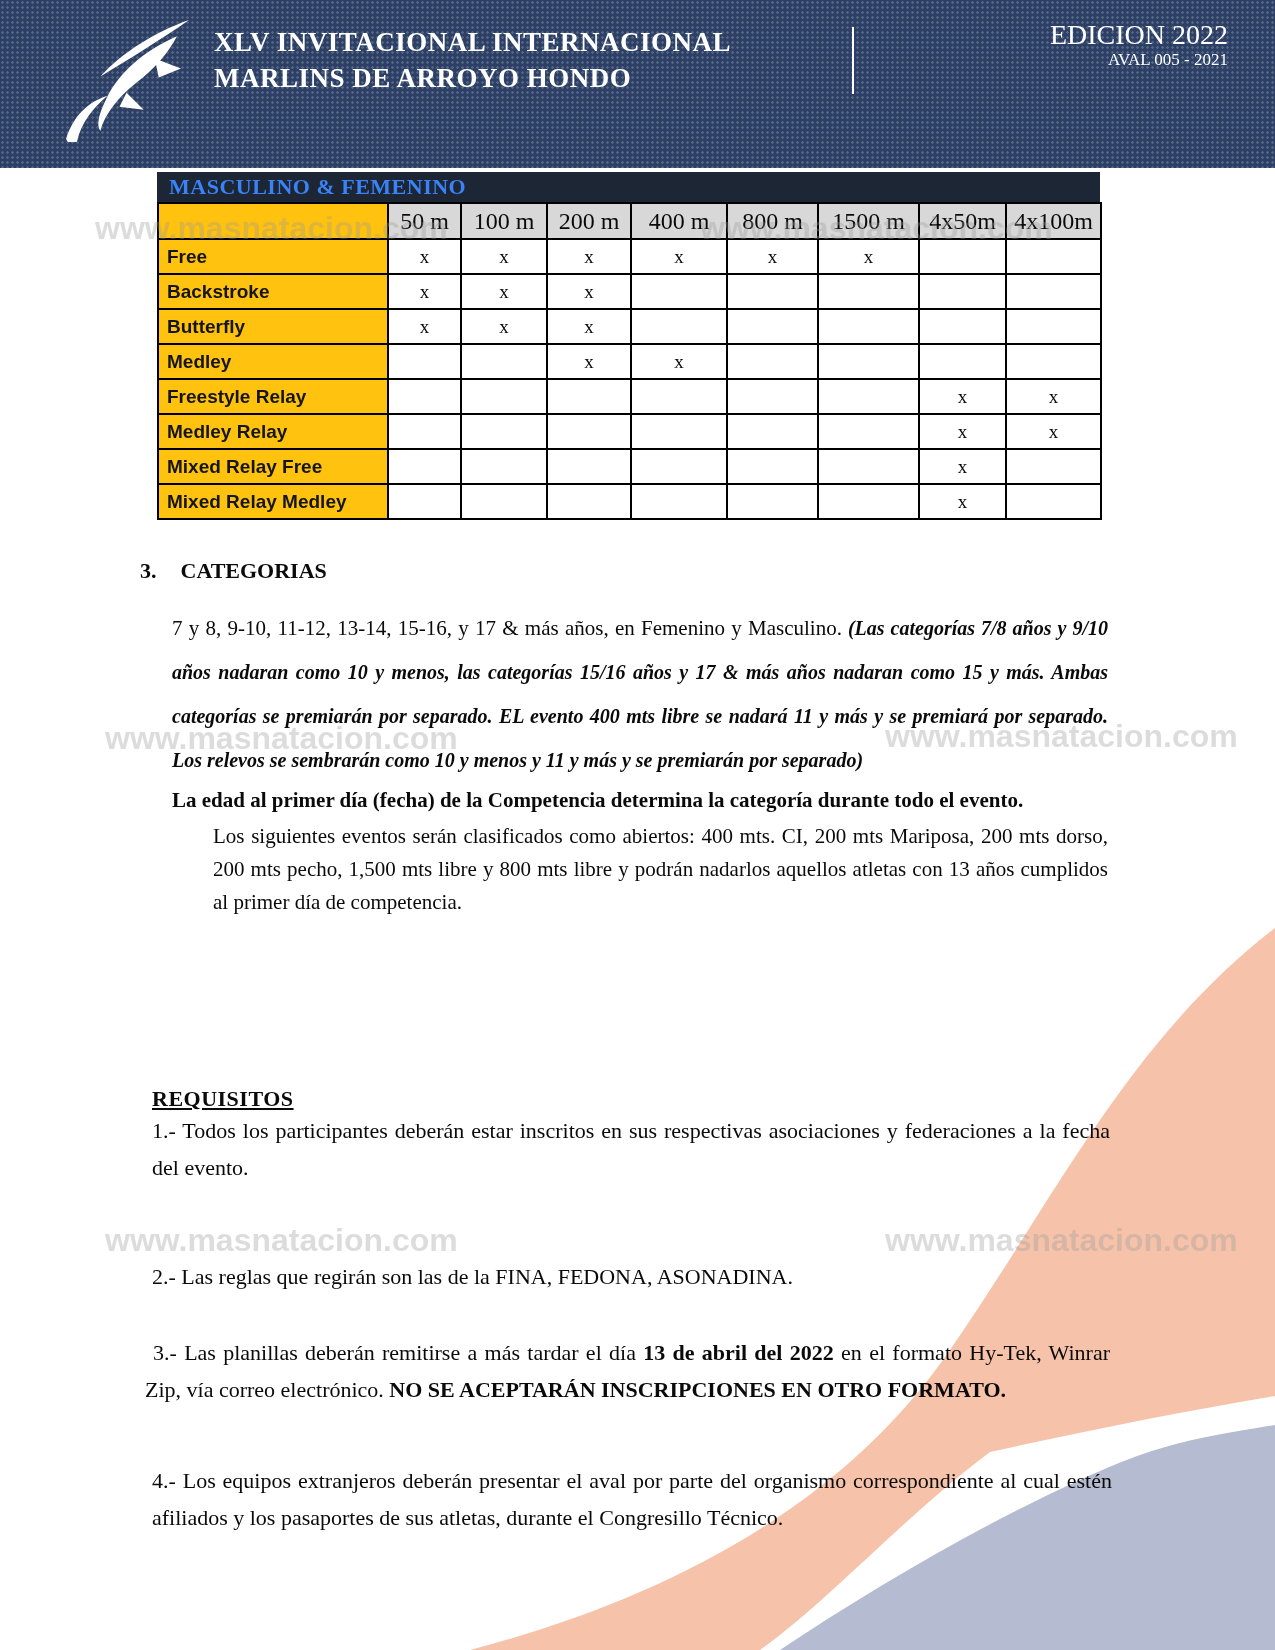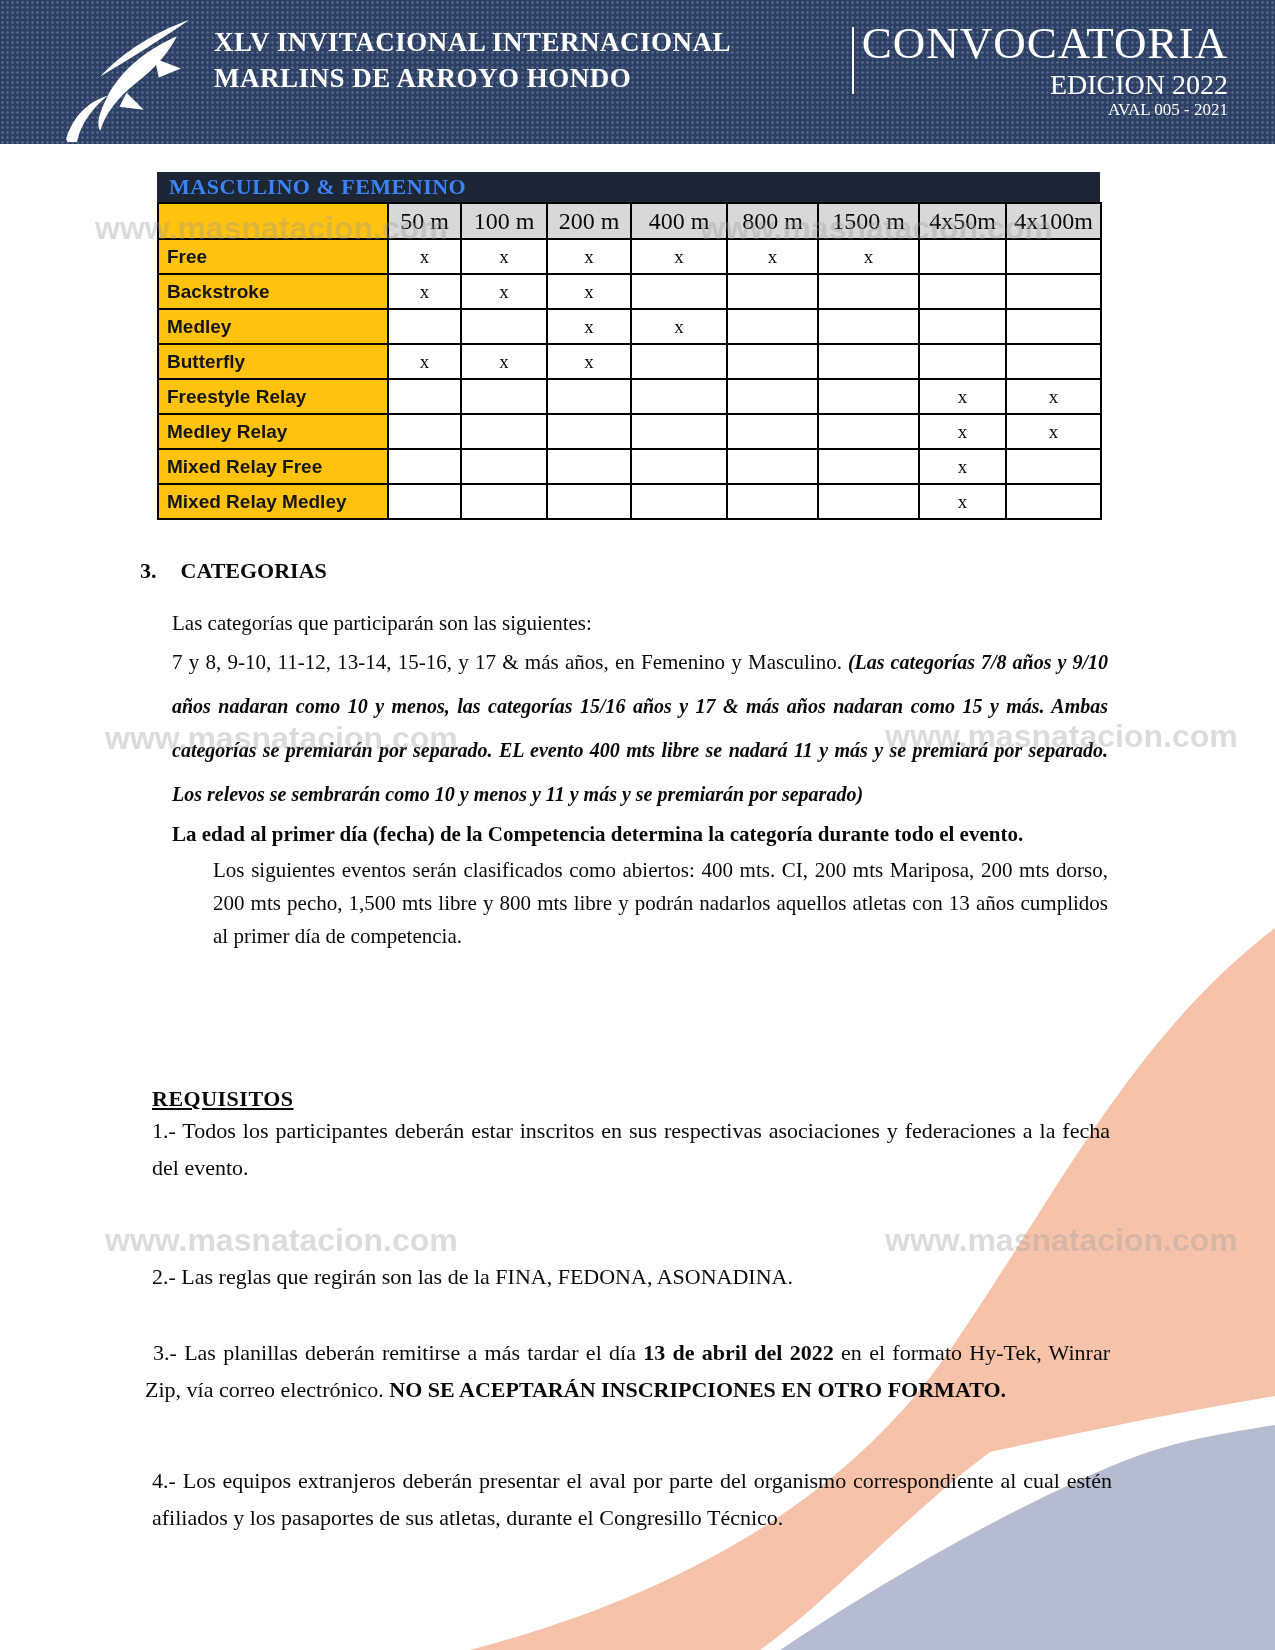--- a/index.html
+++ b/index.html
@@ -3,21 +3,21 @@
 <meta charset="utf-8">
 <style>
   html,body{margin:0;padding:0;background:#e8e8e8;}
   .page{
     position:relative;width:1275px;height:1650px;margin:0 auto;
     background:#fff;overflow:hidden;
     font-family:"Liberation Serif",serif;color:#0a0a0a;
   }
   
   .header{
-    position:absolute;left:0;top:0;width:1275px;height:144px;z-index:2;
+    position:absolute;left:0;top:0;width:1275px;height:168px;z-index:2;
     background-color:var(--header-bg);
     background-image:radial-gradient(var(--header-dot) 1.1px, transparent 1.5px);
     background-size:5px 5px;
   }
   .logo{position:absolute;left:24px;top:6px;width:195px;height:136px;}
   .header-title{
     position:absolute;left:214px;top:24px;color:#fff;font-weight:bold;
     font-size:27px;line-height:36px;letter-spacing:.5px;white-space:nowrap;
   }
   .header-divider{position:absolute;left:852px;top:27px;width:2px;height:67px;background:#fff;}
@@ -101,21 +101,20 @@
         <path d="M 100 86 L 117 103 L 93 100 Z"></path>
         <path d="M 40 132 C 47 109, 62 95, 81 89 C 66 102, 55 116, 51 134 C 48 140, 43 138, 40 132 Z"></path>
       </g>
     </svg>
     <div class="header-title">
       <div>XLV INVITACIONAL INTERNACIONAL</div>
       <div>MARLINS DE ARROYO HONDO</div>
     </div>
     <div class="header-divider"></div>
     <div class="header-right">
-      <div class="convocatoria">CONVOCATORIA</div>
       <div class="edicion">EDICION 2022</div>
       <div class="aval">AVAL 005 - 2021</div>
     </div>
   </div>
 
   <div class="wm" style="left:95px;top:210px;">www.masnatacion.com</div>
   <div class="wm" style="left:700px;top:210px;">www.masnatacion.com</div>
   <div class="wm" style="left:105px;top:720px;">www.masnatacion.com</div>
   <div class="wm" style="left:885px;top:718px;">www.masnatacion.com</div>
   <div class="wm" style="left:105px;top:1222px;">www.masnatacion.com</div>
@@ -162,36 +161,36 @@
           <td class="mark">x</td>
           <td class="mark">x</td>
           <td class="mark">x</td>
           <td class="mark"></td>
           <td class="mark"></td>
           <td class="mark"></td>
           <td class="mark"></td>
           <td class="mark"></td>
         </tr>
         <tr>
+          <td class="label">Butterfly</td>
+          <td class="mark">x</td>
+          <td class="mark">x</td>
+          <td class="mark">x</td>
+          <td class="mark"></td>
+          <td class="mark"></td>
+          <td class="mark"></td>
+          <td class="mark"></td>
+          <td class="mark"></td>
+        </tr>
+        <tr>
           <td class="label">Medley</td>
           <td class="mark"></td>
           <td class="mark"></td>
           <td class="mark">x</td>
           <td class="mark">x</td>
-          <td class="mark"></td>
-          <td class="mark"></td>
-          <td class="mark"></td>
-          <td class="mark"></td>
-        </tr>
-        <tr>
-          <td class="label">Butterfly</td>
-          <td class="mark">x</td>
-          <td class="mark">x</td>
-          <td class="mark">x</td>
-          <td class="mark"></td>
           <td class="mark"></td>
           <td class="mark"></td>
           <td class="mark"></td>
           <td class="mark"></td>
         </tr>
         <tr>
           <td class="label">Freestyle Relay</td>
           <td class="mark"></td>
           <td class="mark"></td>
           <td class="mark"></td>
@@ -235,21 +234,20 @@
           <td class="mark"></td>
         </tr>
       </tbody>
   </table>
 
   <div class="sec-heading">
     <span class="num">3.</span><span>CATEGORIAS</span>
   </div>
 
   <div class="cat-body">
-    <p class="cat-intro">Las categorías que participarán son las siguientes:</p>
     <p class="cat-mixed"><span>7 y 8, 9-10, 11-12, 13-14, 15-16, y 17 &amp; más años, en Femenino y Masculino.</span><span class="bi"> (Las categorías 7/8 años y 9/10 años nadaran como 10 y menos, las categorías 15/16 años y 17 &amp; más años nadaran como 15 y más.  Ambas categorías se premiarán por separado. EL evento 400 mts libre se nadará 11 y más y se premiará por separado. Los relevos se sembrarán como 10 y menos y 11 y más y se premiarán por separado)</span></p>
     <p class="boldnote">La edad al primer día (fecha) de la Competencia determina la categoría durante todo el evento.</p>
     <p class="open-text">Los siguientes eventos serán clasificados como abiertos: 400 mts. CI, 200 mts Mariposa, 200 mts dorso, 200 mts pecho, 1,500 mts libre y 800 mts libre y podrán nadarlos aquellos atletas con 13 años cumplidos al primer día de competencia.</p>
   </div>
 
   <div class="req-heading">REQUISITOS</div>
   <p class="req-item item1">1.- Todos los participantes deberán estar inscritos en sus respectivas asociaciones y federaciones a la fecha del evento.</p>
   <p class="req-item item2">2.- Las reglas que regirán son las de la FINA, FEDONA, ASONADINA.</p>
   <p class="req-item item3"><span>3.- Las planillas deberán remitirse a más tardar el día </span><span class="b">13 de abril del 2022</span><span> en el formato Hy-Tek, Winrar Zip, vía correo electrónico. </span><span class="b">NO SE ACEPTARÁN INSCRIPCIONES EN OTRO FORMATO.</span></p>
   <p class="req-item item4">4.- Los equipos extranjeros deberán presentar el aval por parte del organismo correspondiente al cual estén afiliados y los pasaportes de sus atletas, durante el Congresillo Técnico.</p>

